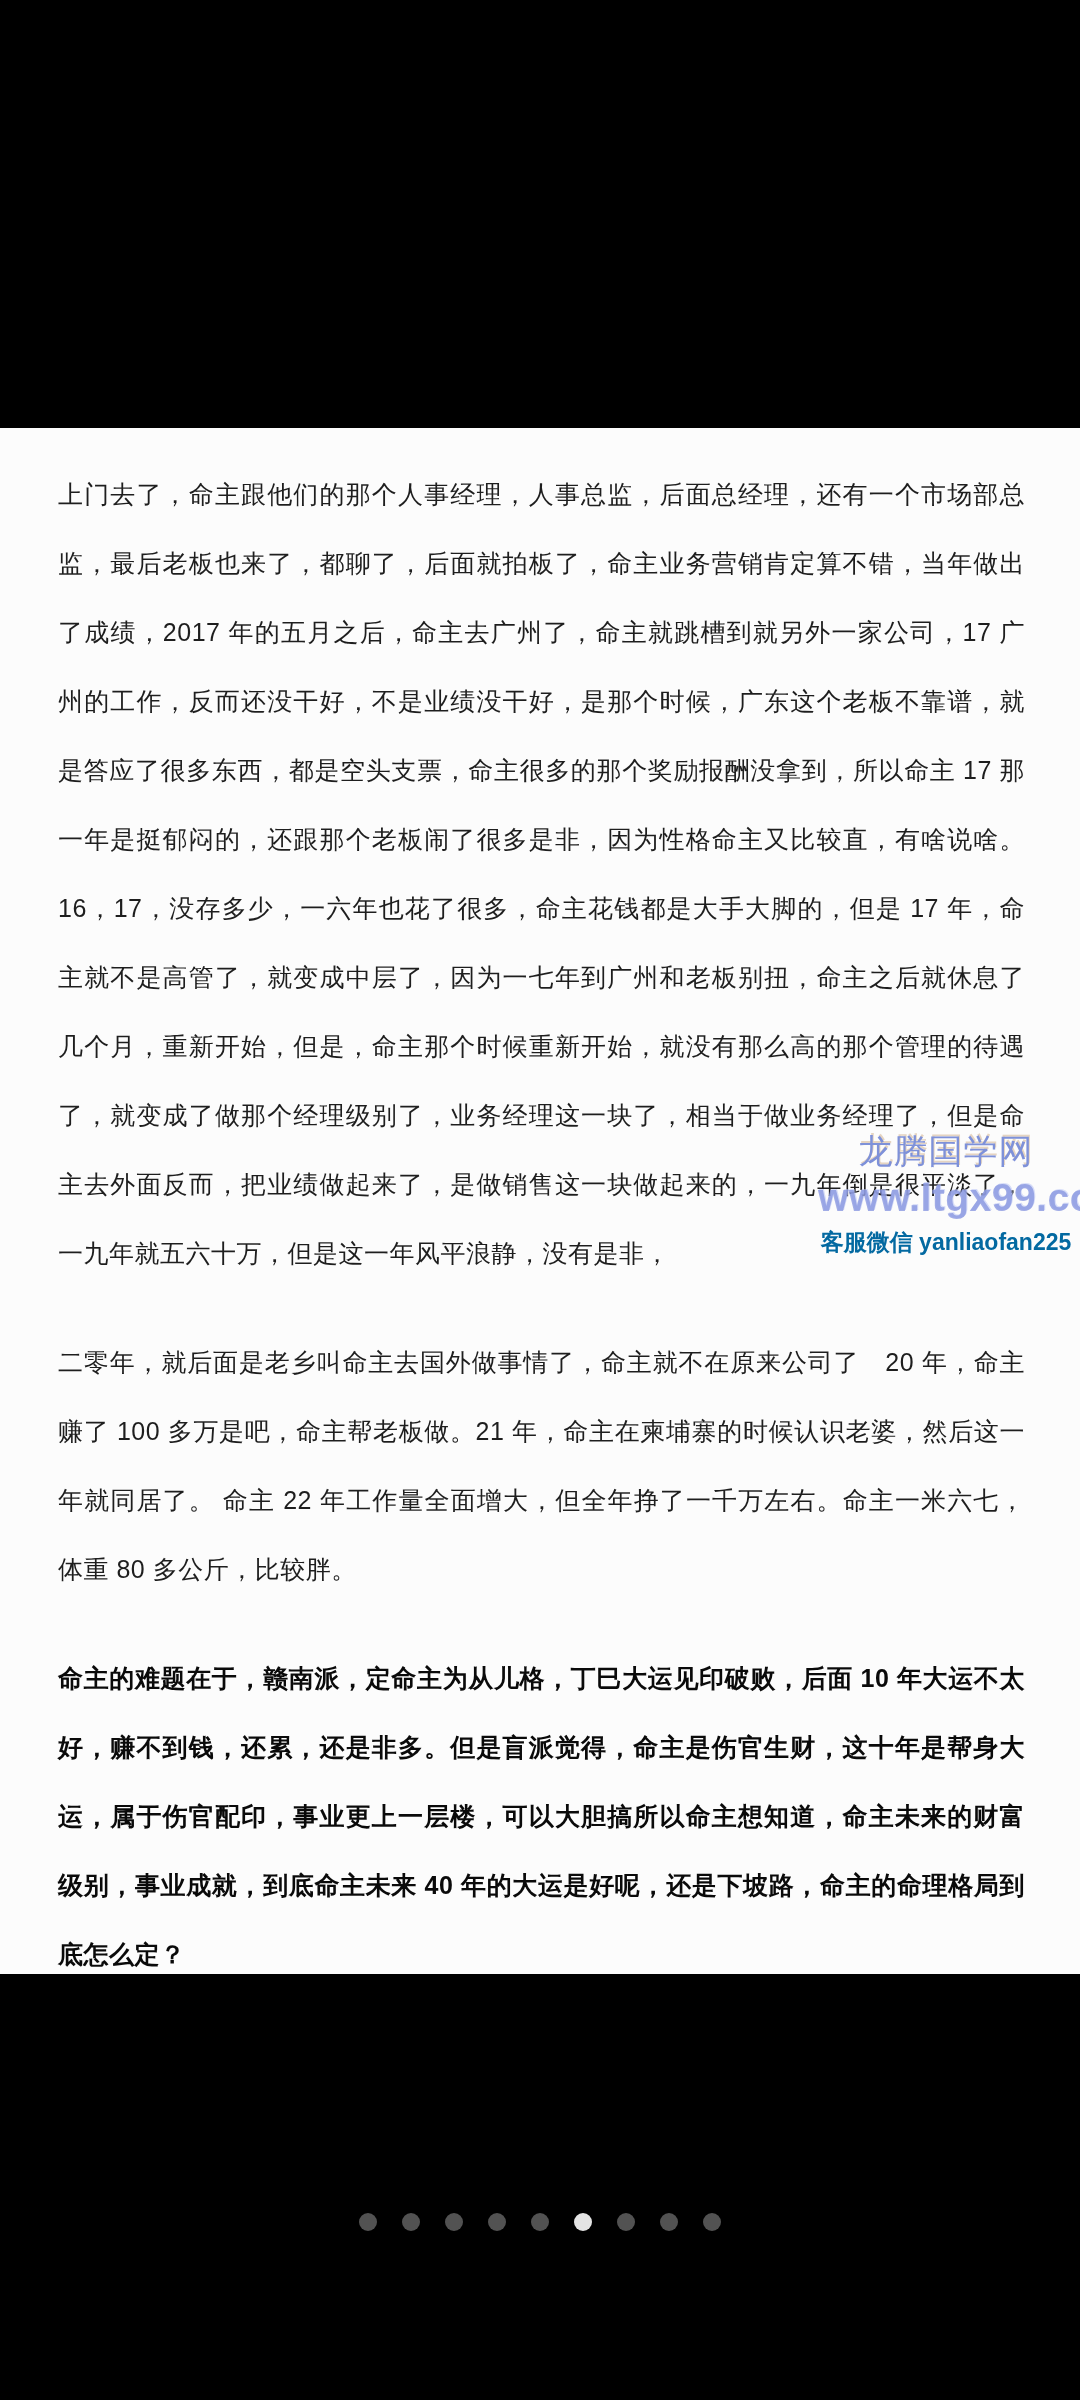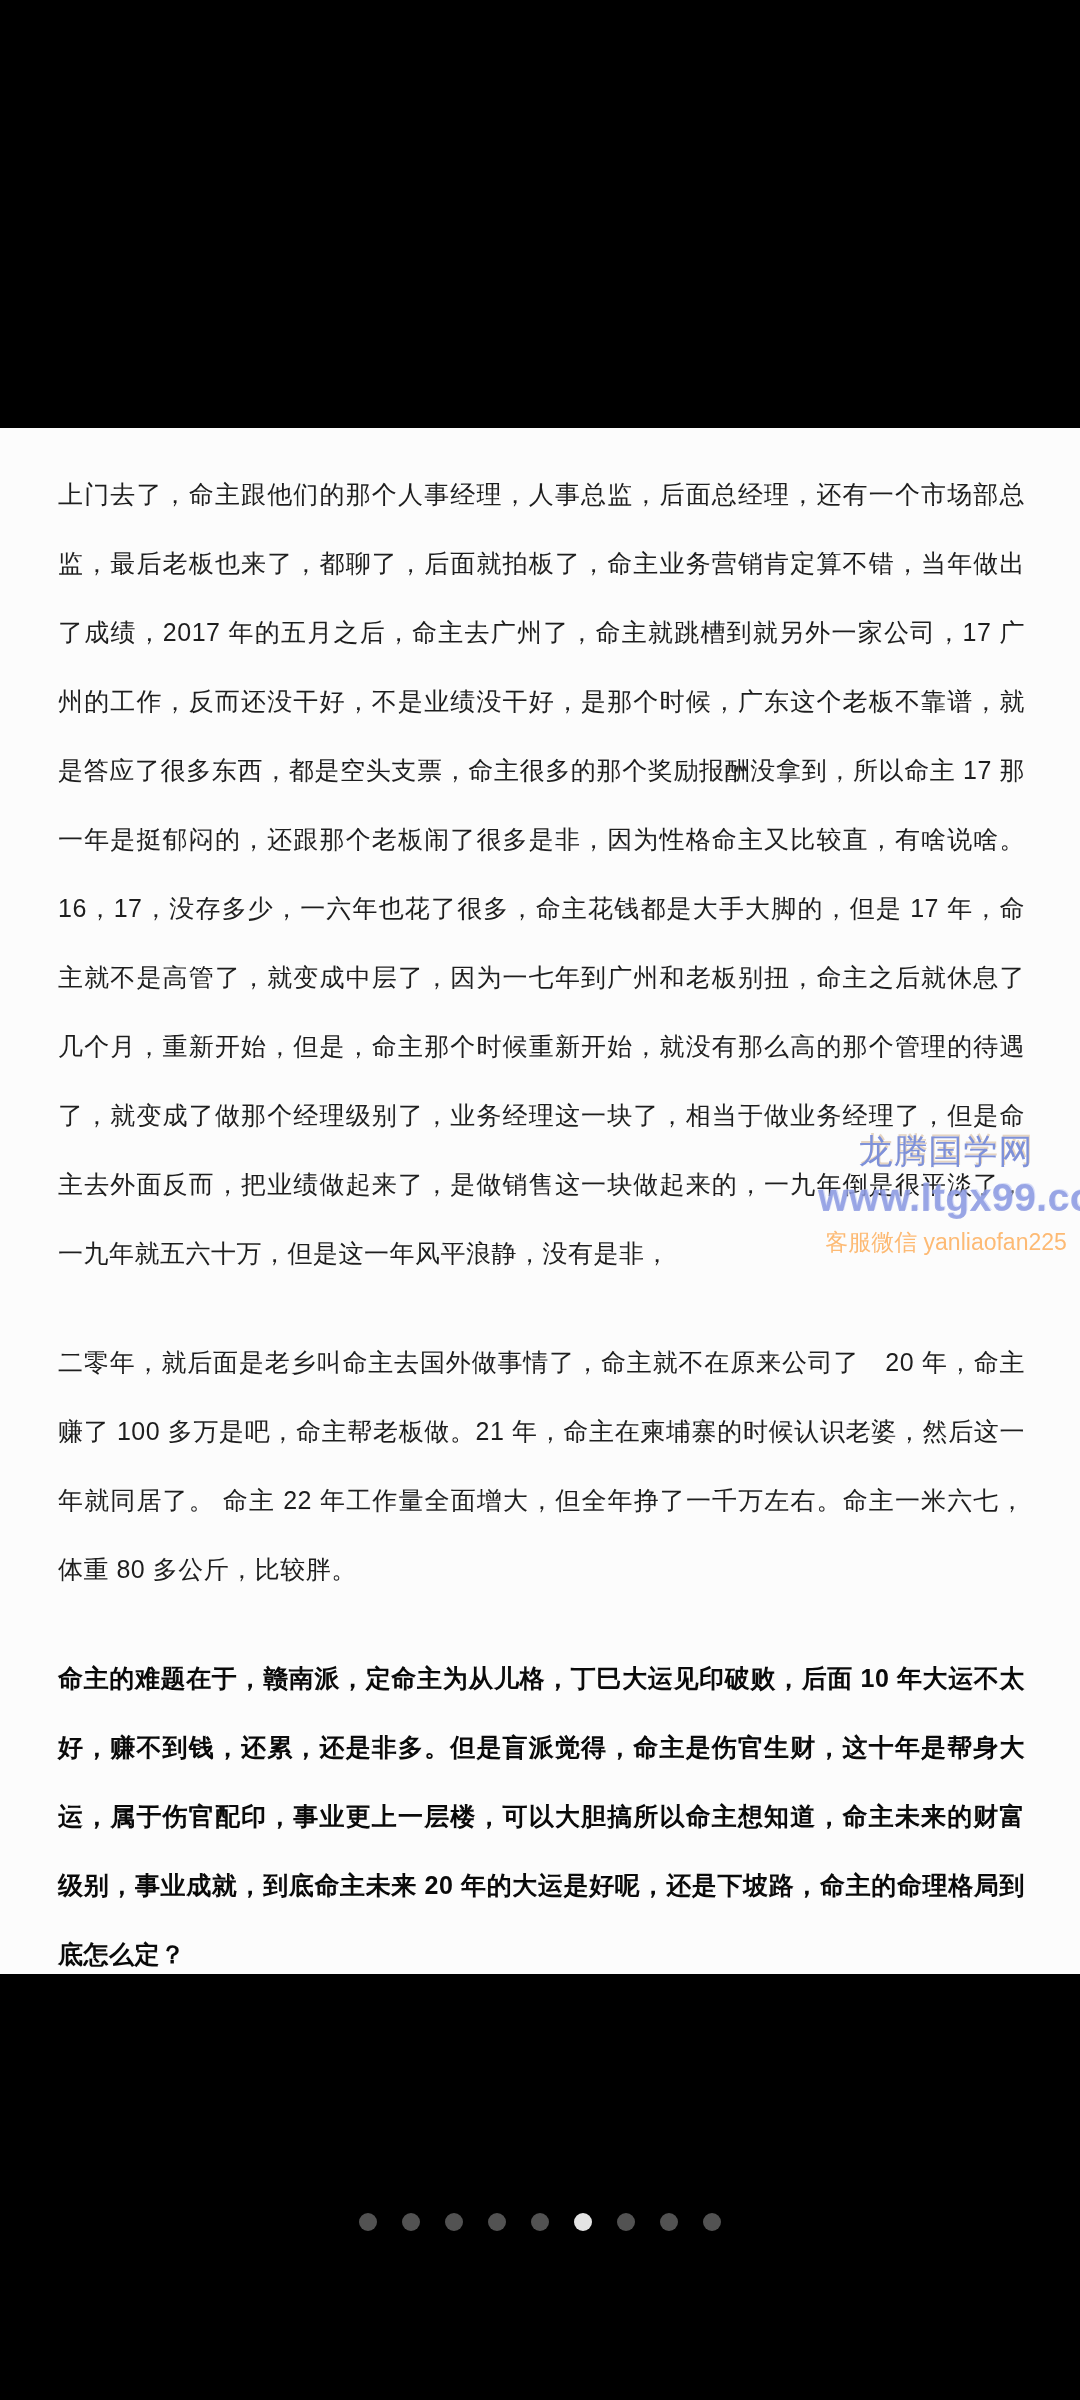--- a/index.html
+++ b/index.html
@@ -69,23 +69,23 @@
     font-size: 39px;
     font-weight: 700;
     line-height: 46px;
     color: rgba(134, 149, 223, 0.78);
     letter-spacing: 0.5px;
     text-shadow: 1px -1px 0 rgba(190, 200, 245, 0.6);
   }
   .wm-contact {
     margin-top: 6px;
     font-size: 23px;
-    font-weight: 400;
+    font-weight: 700;
     line-height: 30px;
-    color: #fdba74;
+    color: #0369a1;
   }
   .dots-row {
     position: absolute;
     top: 2213px;
     left: 0;
     width: 1080px;
     display: flex;
     justify-content: center;
     align-items: center;
     gap: 25px;
@@ -99,21 +99,21 @@
 </head>
 <body>
 
 <div class="screen">
 
   <div class="letterbox top"></div>
 
   <div class="doc-card">
     <p class="para">上门去了，命主跟他们的那个人事经理，人事总监，后面总经理，还有一个市场部总监，最后老板也来了，都聊了，后面就拍板了，命主业务营销肯定算不错，当年做出了成绩，2017 年的五月之后，命主去广州了，命主就跳槽到就另外一家公司，17 广州的工作，反而还没干好，不是业绩没干好，是那个时候，广东这个老板不靠谱，就是答应了很多东西，都是空头支票，命主很多的那个奖励报酬没拿到，所以命主 17 那一年是挺郁闷的，还跟那个老板闹了很多是非，因为性格命主又比较直，有啥说啥。 16，17，没存多少，一六年也花了很多，命主花钱都是大手大脚的，但是 17 年，命主就不是高管了，就变成中层了，因为一七年到广州和老板别扭，命主之后就休息了几个月，重新开始，但是，命主那个时候重新开始，就没有那么高的那个管理的待遇了，就变成了做那个经理级别了，业务经理这一块了，相当于做业务经理了，但是命主去外面反而，把业绩做起来了，是做销售这一块做起来的，一九年倒是很平淡了，一九年就五六十万，但是这一年风平浪静，没有是非，</p>
     <p class="para">二零年，就后面是老乡叫命主去国外做事情了，命主就不在原来公司了　20 年，命主赚了 100 多万是吧，命主帮老板做。21 年，命主在柬埔寨的时候认识老婆，然后这一年就同居了。 命主 22 年工作量全面增大，但全年挣了一千万左右。命主一米六七，体重 80 多公斤，比较胖。</p>
-    <p class="para bold">命主的难题在于，赣南派，定命主为从儿格，丁巳大运见印破败，后面 10 年大运不太好，赚不到钱，还累，还是非多。但是盲派觉得，命主是伤官生财，这十年是帮身大运，属于伤官配印，事业更上一层楼，可以大胆搞所以命主想知道，命主未来的财富级别，事业成就，到底命主未来 20 年的大运是好呢，还是下坡路，命主的命理格局到底怎么定？</p>
+    <p class="para bold">命主的难题在于，赣南派，定命主为从儿格，丁巳大运见印破败，后面 10 年大运不太好，赚不到钱，还累，还是非多。但是盲派觉得，命主是伤官生财，这十年是帮身大运，属于伤官配印，事业更上一层楼，可以大胆搞所以命主想知道，命主未来的财富级别，事业成就，到底命主未来 40 年的大运是好呢，还是下坡路，命主的命理格局到底怎么定？</p>
   </div>
 
   <div class="watermark">
     <div class="wm-site">龙腾国学网</div>
     <div class="wm-url">www.ltgx99.com</div>
     <div class="wm-contact">客服微信 yanliaofan225</div>
   </div>
 
   <div class="letterbox bottom"></div>
 

